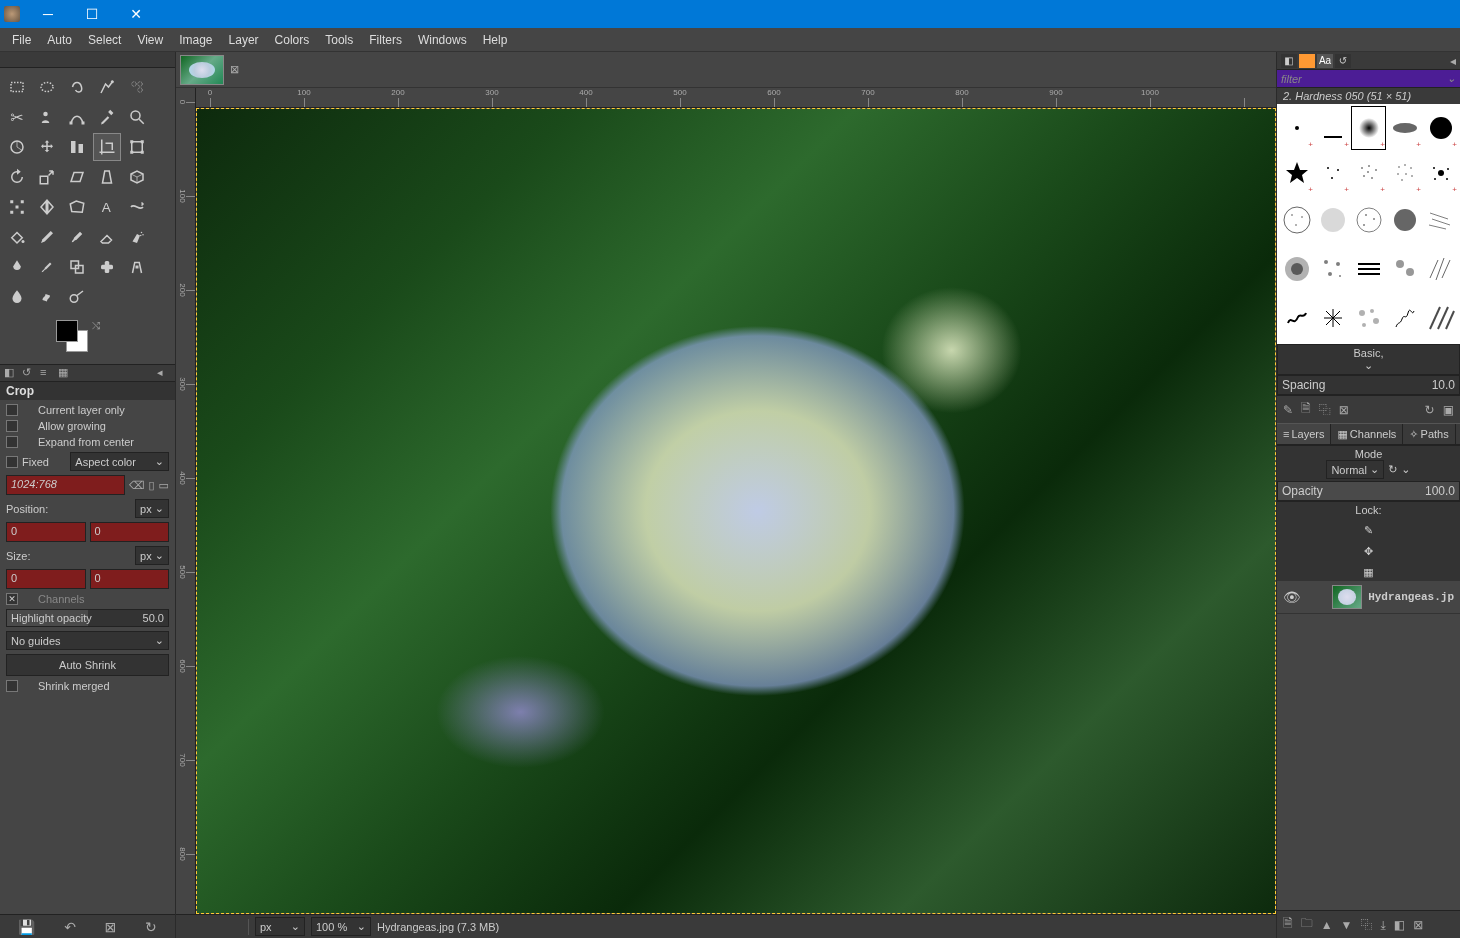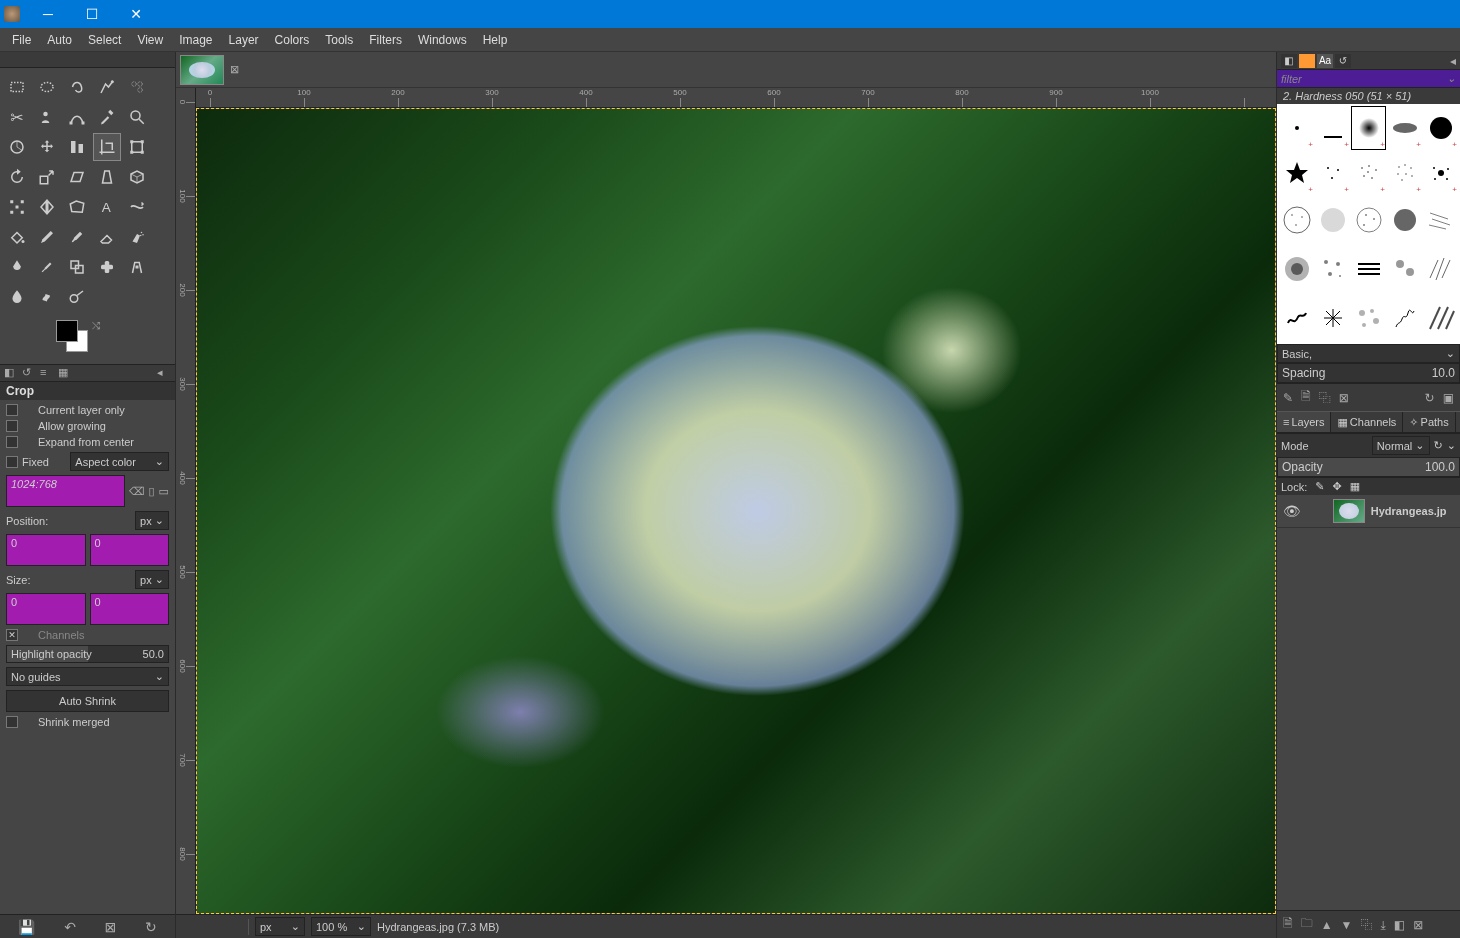--- a/index.html
+++ b/index.html
@@ -21,21 +21,21 @@
 .fgbg .fg { position: absolute; width: 22px; height: 22px; background: #000; border: 1px solid #999; top: 0; left: 0; }
 .fgbg .bg { position: absolute; width: 22px; height: 22px; background: #fff; border: 1px solid #999; top: 10px; left: 10px; }
 .fgbg .swap { position: absolute; top: 0; right: 6px; font-size: 10px; color: #aaa; }
 .options-tabs { height: 18px; background: #3a3a3a; display: flex; align-items: center; padding: 0 4px; gap: 4px; border-top: 1px solid #222; border-bottom: 1px solid #222; }
 .options-tabs .tab-icon { width: 14px; height: 14px; font-size: 11px; color: #aaa; }
 .options-title { background: #333; padding: 2px 6px; font-weight: bold; color: #ddd; }
 .options { padding: 4px 6px; font-size: 11px; display: flex; flex-direction: column; gap: 4px; }
 .opt-row { display: flex; align-items: center; gap: 20px; }
 .check { width: 12px; height: 12px; border: 1px solid #777; background: #333; flex-shrink: 0; }
 .check.on::after { content: "✕"; font-size: 9px; color: #ccc; display: block; line-height: 10px; text-align: center; }
-.field { background: #a21caf; border: 1px solid #222; padding: 2px 4px; color: #ccc; font-size: 11px; height: 32px; }
+.field { background: #7f1d1d; border: 1px solid #222; padding: 2px 4px; color: #ccc; font-size: 11px; height: 20px; }
 .field-row { display: flex; align-items: center; gap: 4px; }
 .field-wide { flex: 1; }
 .dropdown { display: flex; align-items: center; justify-content: space-between; background: #333; padding: 2px 4px; border: 1px solid #222; }
 .two-col { display: flex; gap: 4px; }
 .two-col .field { flex: 1; }
 .button-like { background: #333; border: 1px solid #222; padding: 4px; text-align: center; }
 .slider-field { background: #333; border: 1px solid #222; display: flex; align-items: center; justify-content: space-between; padding: 2px 4px; position: relative; }
 .slider-field .fill { position: absolute; inset: 0; width: 50%; background: #4a4a4a; }
 .slider-field span { position: relative; }
 .left-bottom { margin-top: auto; height: 24px; background: #3a3a3a; border-top: 1px solid #222; display: flex; align-items: center; justify-content: space-around; padding: 0 4px; }
@@ -62,32 +62,32 @@
 .right { width: 184px; background: #454545; display: flex; flex-direction: column; border-left: 1px solid #2a2a2a; }
 .dock-tabs { height: 18px; background: #3a3a3a; display: flex; align-items: center; padding: 0 4px; gap: 2px; border-bottom: 1px solid #222; }
 .dock-tabs .dtab { width: 16px; height: 14px; background: #555; font-size: 10px; display: flex; align-items: center; justify-content: center; }
 .dock-tabs .dtab.active { background: #ff9933; }
 .filter-row { height: 18px; background: #4c1d95; display: flex; align-items: center; padding: 0 4px; font-size: 11px; font-style: italic; color: #888; border-bottom: 1px solid #222; }
 .brush-label { padding: 2px 6px; font-size: 11px; font-style: italic; color: #ccc; background: #3a3a3a; }
 .brush-grid { background: #fff; flex: 0 0 240px; overflow: hidden; display: grid; grid-template-columns: repeat(5,1fr); gap: 1px; padding: 2px; }
 .brush-cell { background: #fff; display: flex; align-items: center; justify-content: center; position: relative; }
 .brush-cell .mark { position: absolute; bottom: 1px; right: 1px; font-size: 8px; color: #c44; }
 .brush-cell.selected { outline: 1px solid #000; outline-offset: -1px; }
-.prop-row { display: flex; align-items: center; justify-content: space-between; padding: 2px 4px; font-size: 11px; background: #333; border-top: 1px solid #222; }
+.prop-row { display: flex; align-items: center; justify-content: space-between; padding: 2px 4px; font-size: 11px; background: #333; border-top: 1px solid #222; flex-direction: column; }
 .icon-row { display: flex; align-items: center; gap: 8px; padding: 3px 6px; background: #3a3a3a; border-top: 1px solid #222; font-size: 12px; color: #aaa; }
 .icon-row .spacer { flex: 1; }
 .panel-tabs { display: flex; background: #3a3a3a; border-top: 1px solid #555; border-bottom: 1px solid #222; height: 22px; }
 .panel-tabs .ptab { padding: 2px 6px; font-size: 11px; display: flex; align-items: center; gap: 2px; border-right: 1px solid #222; }
 .panel-tabs .ptab.active { background: #454545; }
 .layers-body { flex: 1; background: #454545; }
 .layer-row { display: flex; align-items: center; padding: 4px 6px; gap: 6px; border-bottom: 1px solid #333; }
 .layer-row .eye { font-size: 14px; color: #ccc; }
 .layer-row .lthumb { width: 32px; height: 24px; background: linear-gradient(135deg,#162,#6a8); border: 1px solid #888; position:relative; }
 .layer-row .lthumb::after{content:"";position:absolute;inset:3px 5px;background:radial-gradient(circle,#dde,#bcd);border-radius:50%;}
-.layer-row .lname { font-weight: bold; font-size: 11px; }
+.layer-row .lname { font-weight: bold; font-size: 11px; font-family: Liberation Mono, monospace; }
 .svgicon { width: 18px; height: 18px; fill: #ccc; }
 .hr-tick { position: absolute; top: 10px; width: 1px; height: 10px; background: #888; }
 .hr-label { position: absolute; top: 0; transform: translateX(-50%); }
 .vr-tick { position: absolute; left: 10px; height: 1px; width: 10px; background: #888; }
 .vr-label { position: absolute; left: 2px; transform: translateY(-50%); writing-mode: vertical-rl; }
 </style>
 </head>
 <body>
 
 <div class="titlebar">

